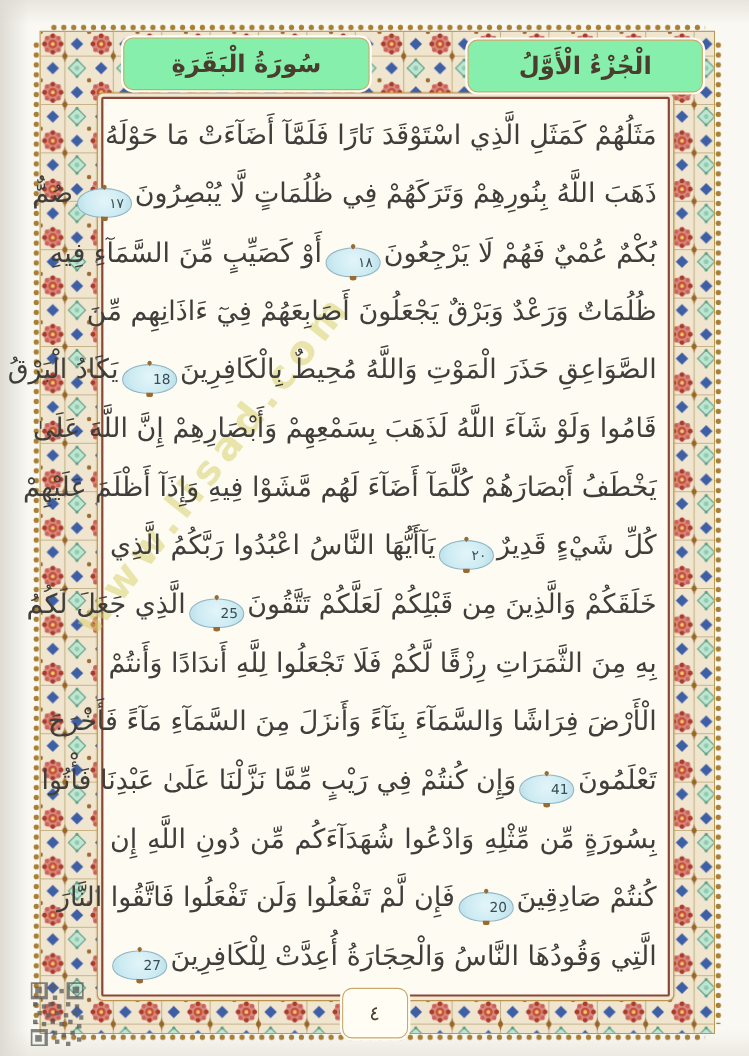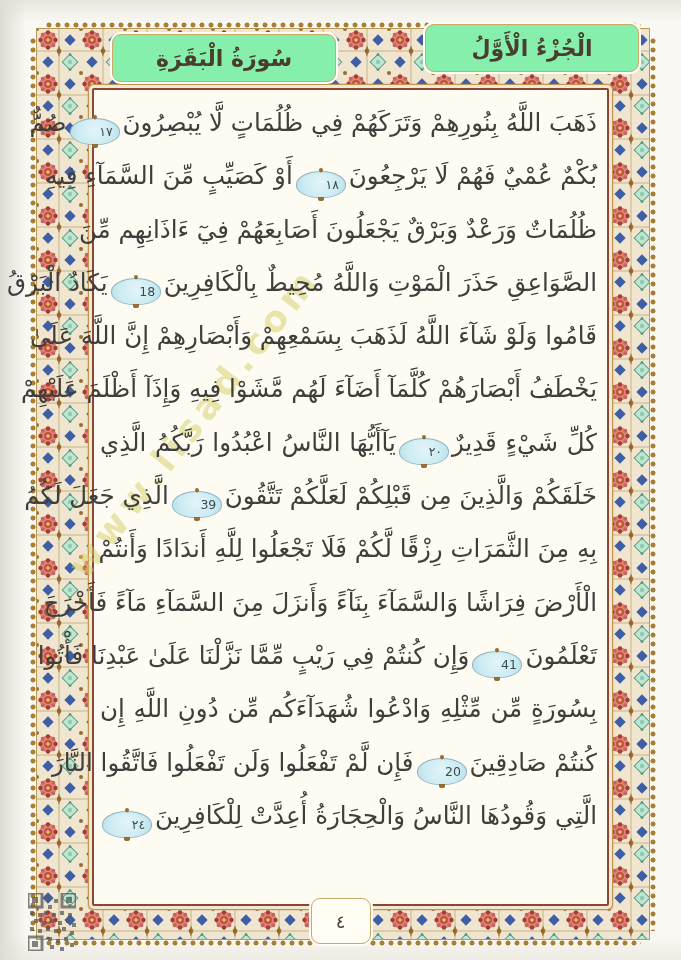--- a/index.html
+++ b/index.html
@@ -32,21 +32,21 @@
     box-shadow:0 0 0 3px #f1e8d4,0 0 0 5px #b3812f33,0 0 0 4px #c09a58;
     border-radius:2px;
     z-index:3;}
 
   
   .cartouche{position:absolute;z-index:4;background:#86efac;
     border:1px solid #c9a96a;border-radius:9px;
     box-shadow:0 0 0 2px #fffdf6, 0 1px 2px rgba(90,50,20,.25);
     display:flex;align-items:center;justify-content:center;
     color:#4a3d2e;font-size:22px;font-weight:bold;}
-  .cartouche-juz{right:42px;top:24px;width:212px;height:46px;text-align:right;}
+  .cartouche-juz{right:42px;top:36px;width:212px;height:46px;text-align:right;}
   .cartouche-surah{left:112px;top:34px;width:222px;height:46px;}
 
   
   .quran-text{position:absolute;left:100px;top:96px;width:497px;height:800px;
     z-index:5;direction:rtl;color:#3f3e3b;}
   .qline{height:53.3px;line-height:53.3px;font-size:24.5px;
     text-align:justify;text-align-last:justify;white-space:nowrap;
     letter-spacing:.2px;}
   .qline .qtext{display:inline;}
   .vmark{display:inline-block;width:25px;height:25px;line-height:25px;
@@ -134,34 +134,35 @@
 </div>
 <div class="cartouche cartouche-surah">
   <span>سُورَةُ الْبَقَرَةِ</span>
 </div>
 
 <div class="text-frame"></div>
 
 <div class="watermark">www.lisad.com</div>
 
 <div class="quran-text" dir="rtl">
+    <div class="qline"><span class="qtext">مَثَلُهُمْ كَمَثَلِ الَّذِي اسْتَوْقَدَ نَارًا فَلَمَّآ أَضَآءَتْ مَا حَوْلَهُ</span></div>
     <div class="qline"><span class="qtext">ذَهَبَ اللَّهُ بِنُورِهِمْ وَتَرَكَهُمْ فِي ظُلُمَاتٍ لَّا يُبْصِرُونَ</span><span class="vmark">١٧</span><span class="qtext">صُمٌّ</span></div>
     <div class="qline"><span class="qtext">بُكْمٌ عُمْيٌ فَهُمْ لَا يَرْجِعُونَ</span><span class="vmark">١٨</span><span class="qtext">أَوْ كَصَيِّبٍ مِّنَ السَّمَآءِ فِيهِ</span></div>
     <div class="qline"><span class="qtext">ظُلُمَاتٌ وَرَعْدٌ وَبَرْقٌ يَجْعَلُونَ أَصَابِعَهُمْ فِيٓ ءَاذَانِهِم مِّنَ</span></div>
     <div class="qline"><span class="qtext">الصَّوَاعِقِ حَذَرَ الْمَوْتِ وَاللَّهُ مُحِيطٌ بِالْكَافِرِينَ</span><span class="vmark">18</span><span class="qtext">يَكَادُ الْبَرْقُ</span></div>
     <div class="qline"><span class="qtext">قَامُوا وَلَوْ شَآءَ اللَّهُ لَذَهَبَ بِسَمْعِهِمْ وَأَبْصَارِهِمْ إِنَّ اللَّهَ عَلَىٰ</span></div>
     <div class="qline"><span class="qtext">يَخْطَفُ أَبْصَارَهُمْ كُلَّمَآ أَضَآءَ لَهُم مَّشَوْا فِيهِ وَإِذَآ أَظْلَمَ عَلَيْهِمْ</span></div>
     <div class="qline"><span class="qtext">كُلِّ شَيْءٍ قَدِيرٌ</span><span class="vmark">٢٠</span><span class="qtext">يَآأَيُّهَا النَّاسُ اعْبُدُوا رَبَّكُمُ الَّذِي</span></div>
-    <div class="qline"><span class="qtext">خَلَقَكُمْ وَالَّذِينَ مِن قَبْلِكُمْ لَعَلَّكُمْ تَتَّقُونَ</span><span class="vmark">39</span><span class="qtext">الَّذِي جَعَلَ لَكُمُ</span></div>
+    <div class="qline"><span class="qtext">خَلَقَكُمْ وَالَّذِينَ مِن قَبْلِكُمْ لَعَلَّكُمْ تَتَّقُونَ</span><span class="vmark">25</span><span class="qtext">الَّذِي جَعَلَ لَكُمُ</span></div>
     <div class="qline"><span class="qtext">بِهِ مِنَ الثَّمَرَاتِ رِزْقًا لَّكُمْ فَلَا تَجْعَلُوا لِلَّهِ أَندَادًا وَأَنتُمْ</span></div>
     <div class="qline"><span class="qtext">الْأَرْضَ فِرَاشًا وَالسَّمَآءَ بِنَآءً وَأَنزَلَ مِنَ السَّمَآءِ مَآءً فَأَخْرَجَ</span></div>
     <div class="qline"><span class="qtext">تَعْلَمُونَ</span><span class="vmark">41</span><span class="qtext">وَإِن كُنتُمْ فِي رَيْبٍ مِّمَّا نَزَّلْنَا عَلَىٰ عَبْدِنَا فَأْتُوا</span></div>
     <div class="qline"><span class="qtext">بِسُورَةٍ مِّن مِّثْلِهِ وَادْعُوا شُهَدَآءَكُم مِّن دُونِ اللَّهِ إِن</span></div>
     <div class="qline"><span class="qtext">كُنتُمْ صَادِقِينَ</span><span class="vmark">20</span><span class="qtext">فَإِن لَّمْ تَفْعَلُوا وَلَن تَفْعَلُوا فَاتَّقُوا النَّارَ</span></div>
-    <div class="qline"><span class="qtext">الَّتِي وَقُودُهَا النَّاسُ وَالْحِجَارَةُ أُعِدَّتْ لِلْكَافِرِينَ</span><span class="vmark">٢٤</span></div>
+    <div class="qline"><span class="qtext">الَّتِي وَقُودُهَا النَّاسُ وَالْحِجَارَةُ أُعِدَّتْ لِلْكَافِرِينَ</span><span class="vmark">27</span></div>
   </div>
 
 <div class="page-number-box">
   <span>٤</span>
 </div>
 
 <svg class="qr" width="48" height="58" xmlns="http://www.w3.org/2000/svg">
   <g fill="#5a5a5a">
     <rect x="0" y="0" width="14" height="14" fill="none" stroke="#5a5a5a" stroke-width="3"></rect>
     <rect x="4" y="4" width="6" height="6"></rect>

